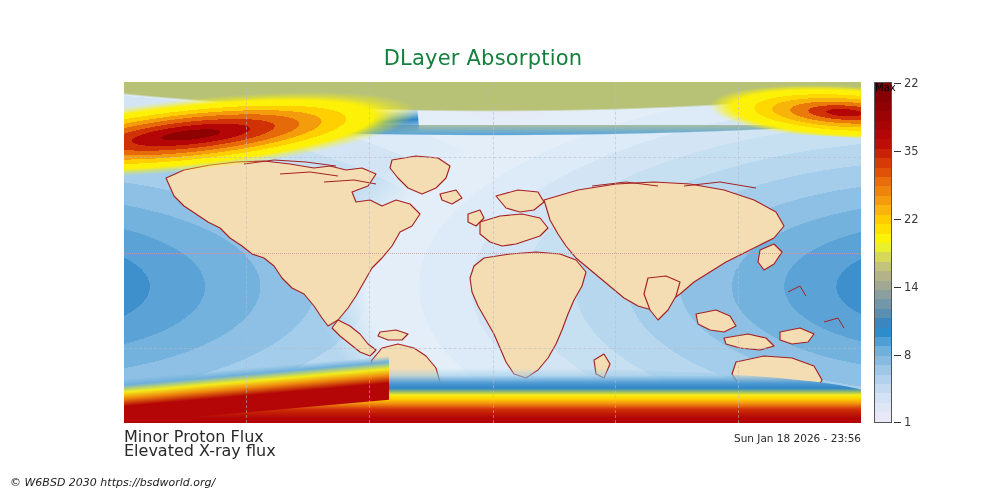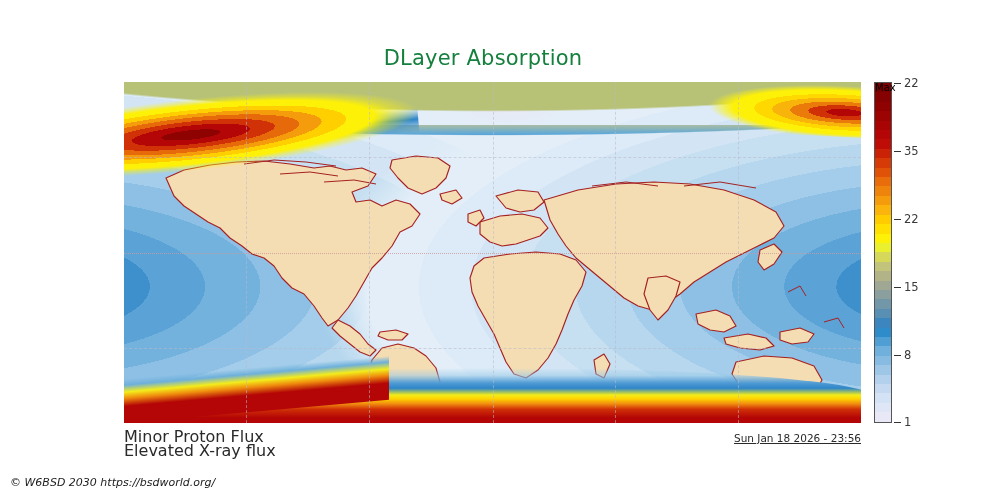--- a/index.html
+++ b/index.html
@@ -172,21 +172,21 @@
   #cb-axis-label{
     position:absolute;left:52px;top:0;height:341px;width:341px;
     transform:rotate(-90deg);transform-origin:left top;
     margin-left:0;margin-top:341px;
     display:flex;align-items:center;justify-content:center;
     font-size:17px;color:#3a3a3a;
   }
 
   
   #flux-notes{position:absolute;left:124px;top:430px;font-size:16px;color:#2a2a2a;line-height:14px;}
-  #timestamp{position:absolute;left:500px;top:432px;width:361px;text-align:right;font-size:10.5px;color:#2a2a2a;text-decoration:underline;}
+  #timestamp{position:absolute;left:500px;top:432px;width:361px;text-align:right;font-size:10.5px;color:#2a2a2a;}
   #copyright{position:absolute;left:10px;top:476px;font-size:11px;color:#1c1c1c;font-style:italic;}
 </style>
 </head>
 <body>
 
 <div id="page-title">DLayer Absorption</div>
 
 <div id="map-panel">
 
   <div class="layer" id="ocean-base"></div>
@@ -325,21 +325,21 @@
   <div class="cb-tick" style="top:1px"></div>
   <div class="cb-tick" style="top:69px"></div>
   <div class="cb-tick" style="top:137px"></div>
   <div class="cb-tick" style="top:205px"></div>
   <div class="cb-tick" style="top:273px"></div>
   <div class="cb-tick" style="top:340px"></div>
 
   <div class="cb-tick-label" style="top:1px">22</div>
   <div class="cb-tick-label" style="top:69px">35</div>
   <div class="cb-tick-label" style="top:137px">22</div>
-  <div class="cb-tick-label" style="top:205px">15</div>
+  <div class="cb-tick-label" style="top:205px">14</div>
   <div class="cb-tick-label" style="top:273px">8</div>
   <div class="cb-tick-label" style="top:340px">1</div>
 
   <div id="cb-axis-label">Affected Frequency (MHz)</div>
 </div>
 
 <div id="flux-notes">
   <div>Minor Proton Flux</div>
   <div>Elevated X-ray flux</div>
 </div>

